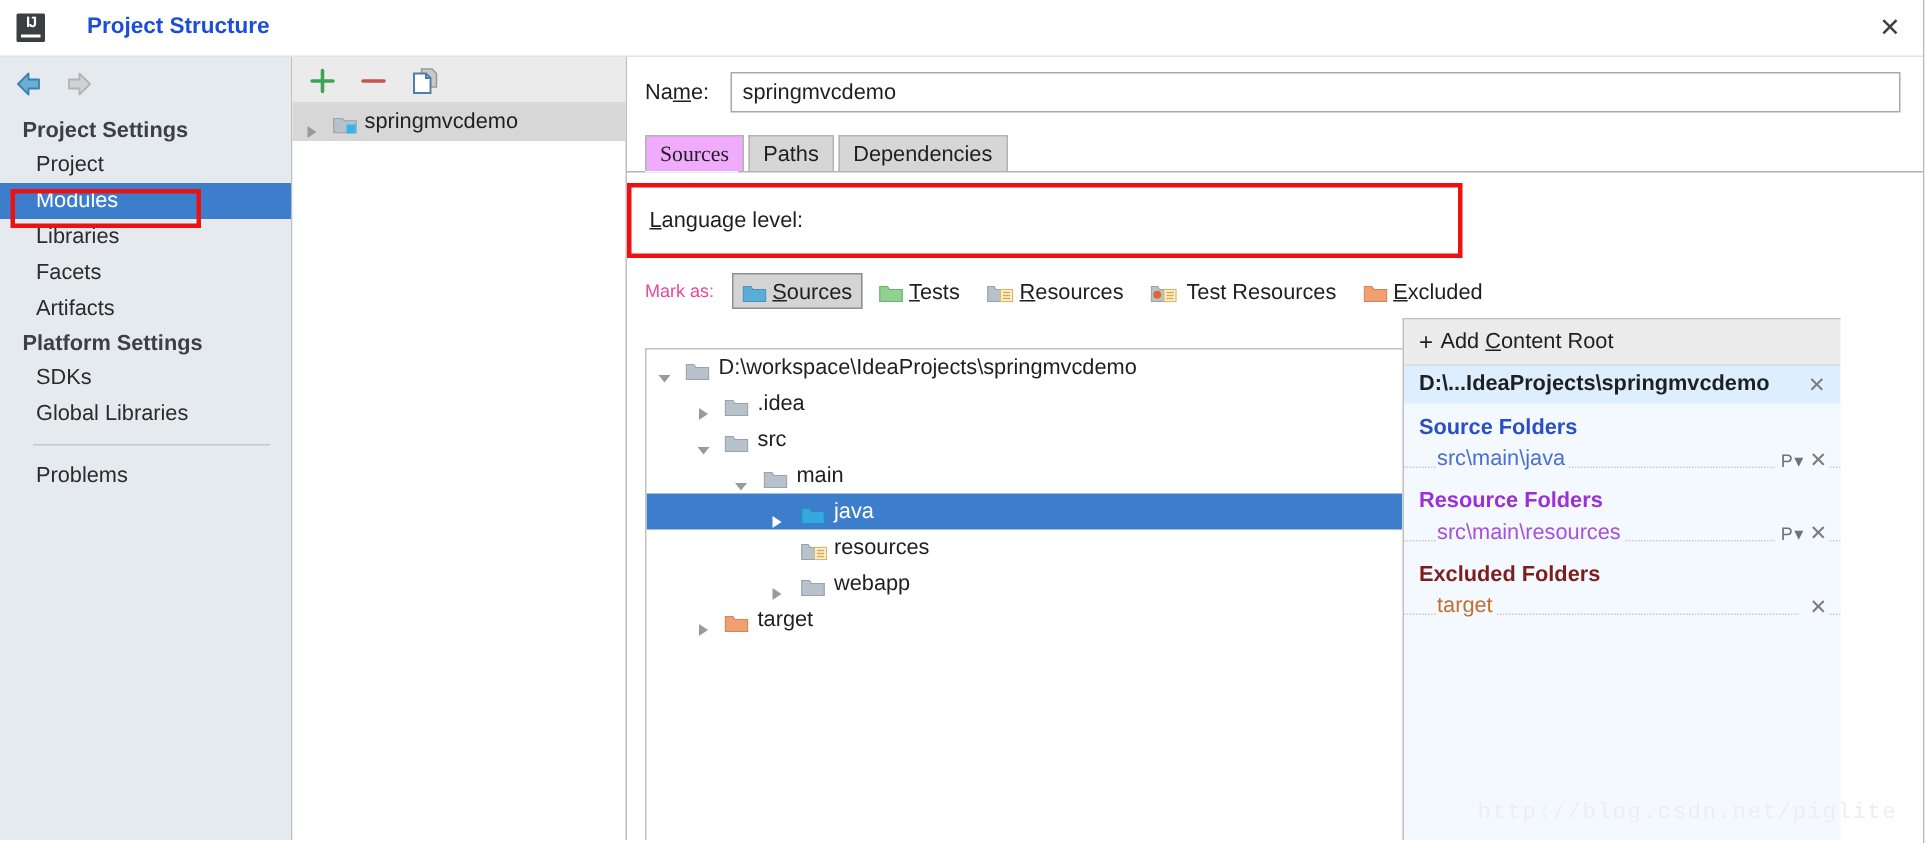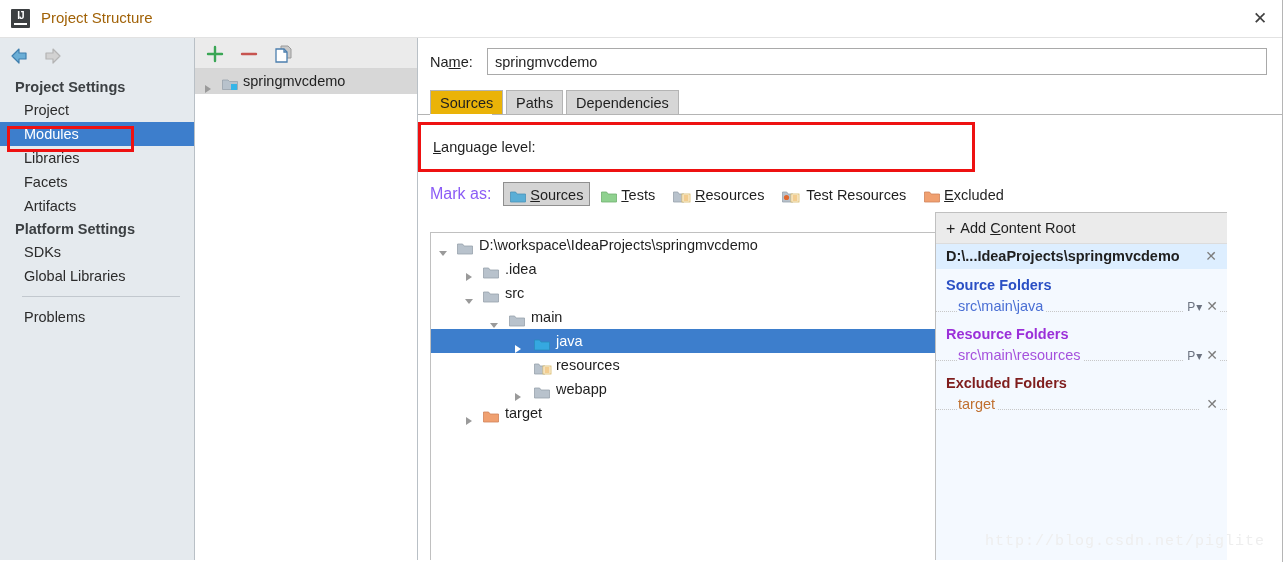--- a/index.html
+++ b/index.html
@@ -48,23 +48,24 @@
     overflow: hidden;
   }
   .ij-logo .bar {
     position: absolute;
     left: 3px; bottom: 3px;
     width: 13px; height: 2px;
     background: #ffffff;
   }
   .title-text {
     position: absolute;
-    left: 41px; top: 9px;
+    left: 58px; top: 9px;
     font-size: 15px;
-    color: #a16207;
+    color: #1d4ed8;
+    font-weight: bold;
   }
   .close-btn {
     position: absolute;
     right: 0px; top: 0px;
     width: 46px; height: 37px;
     color: #404040;
     font-size: 17px;
     text-align: center;
     line-height: 37px;
     cursor: default;
@@ -212,23 +213,24 @@
     font-size: 14.5px;
     background: #d6d6d6;
     border: 1px solid #b4b4b4;
     border-bottom: none;
     margin-right: -1px;
     color: #1f1f1f;
     box-sizing: border-box;
     cursor: default;
   }
   .tab.active {
-    background: #eab308;
+    background: #f0abfc;
     position: relative;
     z-index: 3;
+    font-family: Liberation Serif, serif;
   }
   .tab-underline {
     position: absolute;
     left: 0; top: 76px;
     width: 865px; height: 1px;
     background: #b4b4b4;
   }
   .tab-underline .gapfix {
     position: absolute;
     left: 12px; top: 0;
@@ -285,22 +287,22 @@
   }
 
   .markas {
     position: absolute;
     left: 12px; top: 144px;
     width: 845px; height: 26px;
     white-space: nowrap;
   }
   .markas-label {
     display: inline-block;
-    font-size: 16px;
-    color: #8b5cf6;
+    font-size: 12px;
+    color: #ec4899;
     vertical-align: middle;
     margin-right: 8px;
   }
   .mark-btn {
     display: inline-block;
     vertical-align: middle;
     height: 24px;
     line-height: 24px;
     padding: 0 6px;
     font-size: 14.5px;

